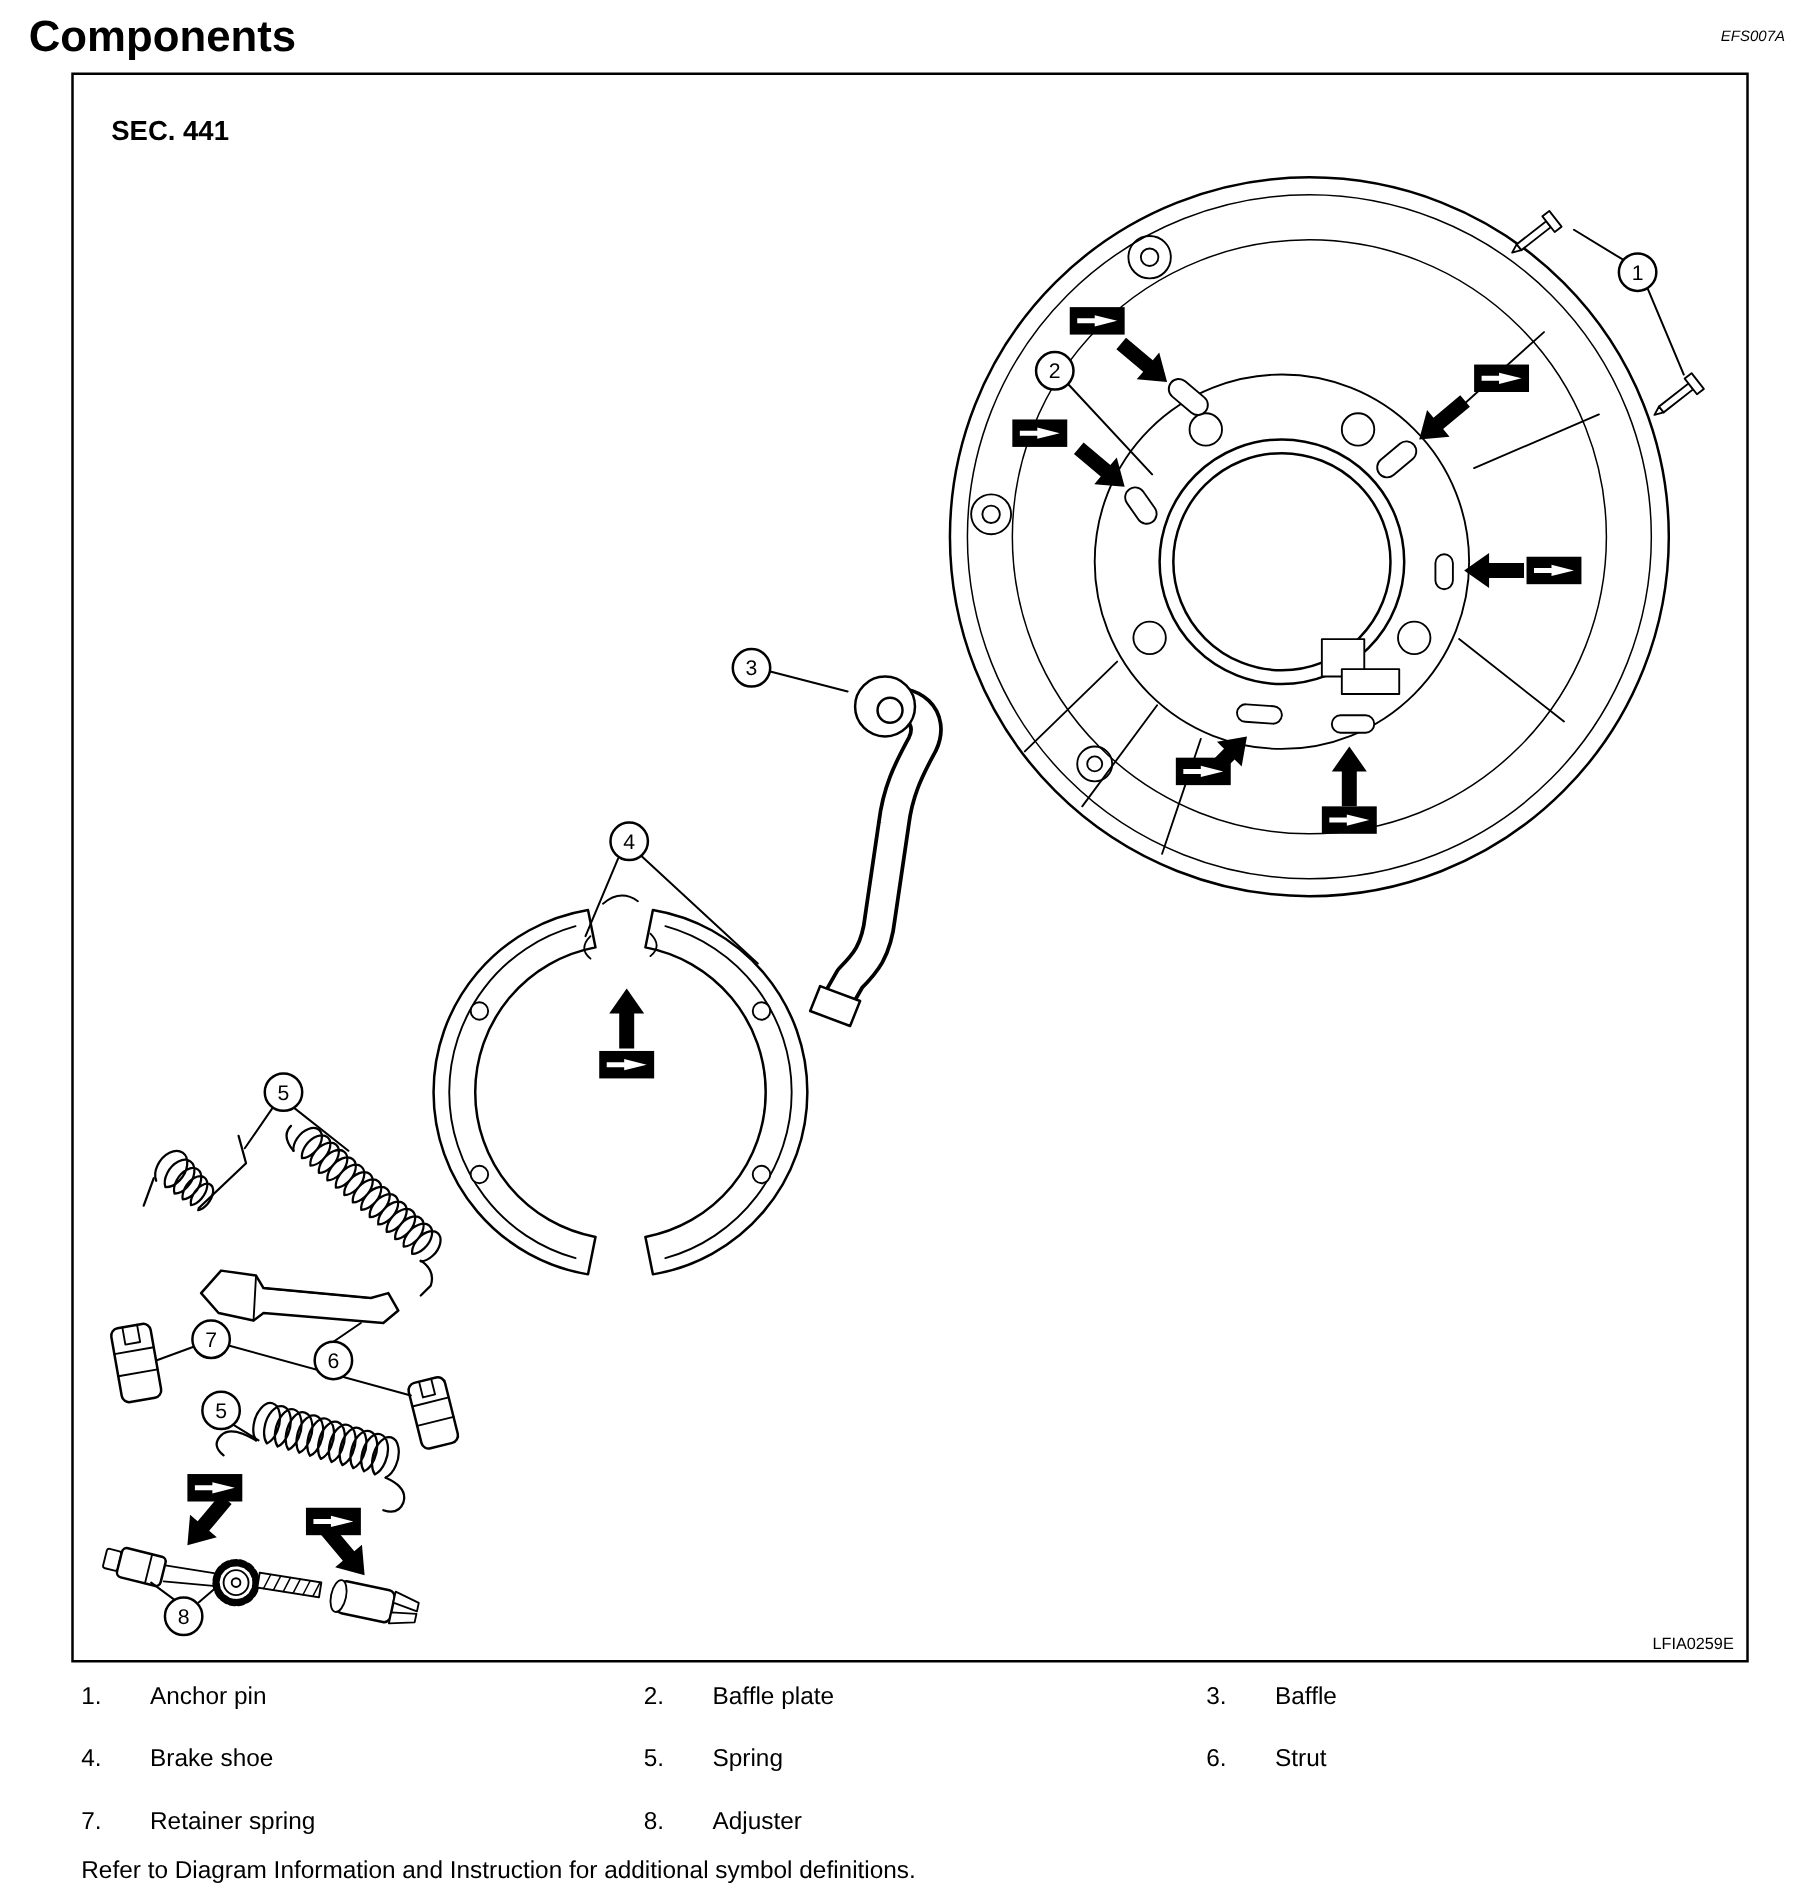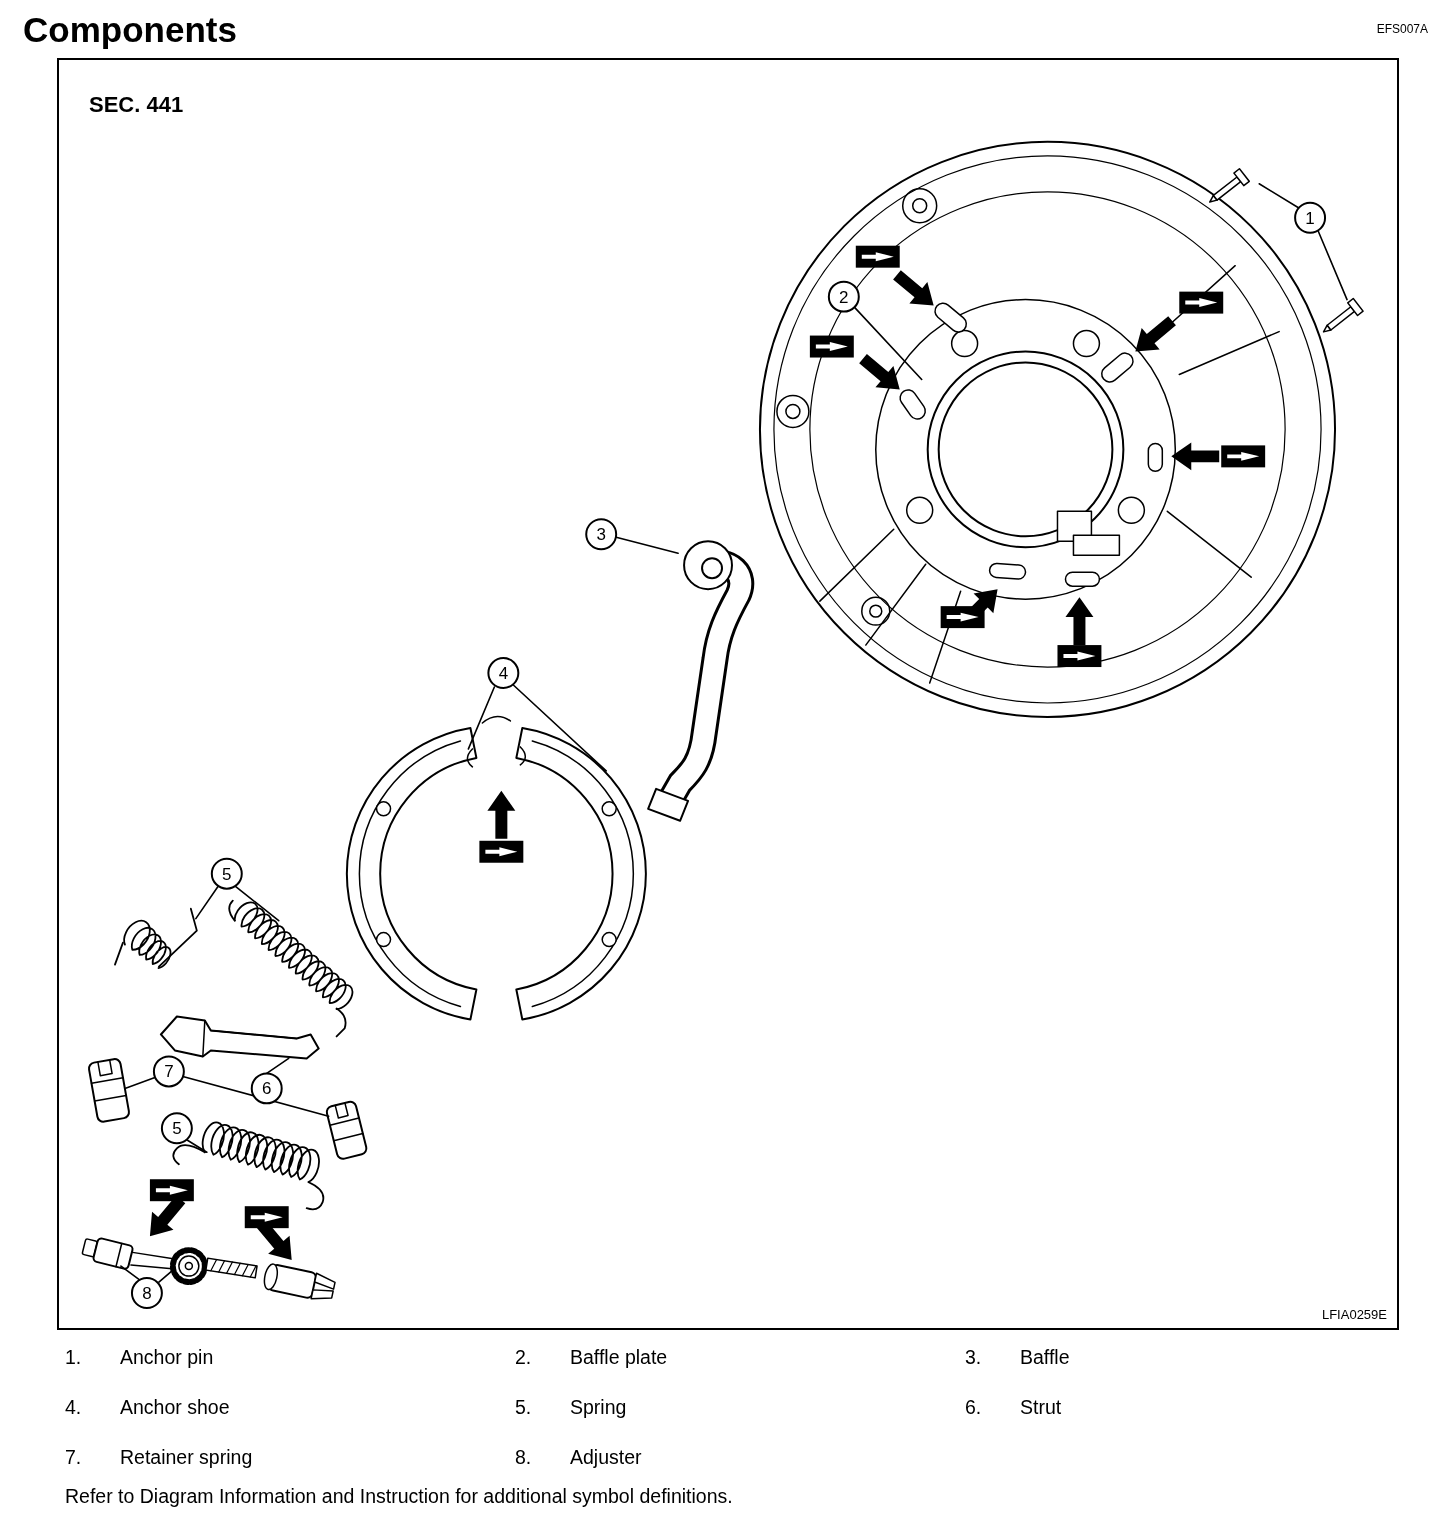--- a/index.html
+++ b/index.html
@@ -1,20 +1,20 @@
 <!DOCTYPE html>
 <html><head>
 <meta charset="utf-8">
 <style>
   html,body { margin:0; padding:0; background:#fff; color:#000; }
   body { width:1456px; height:1522px; font-family:"Liberation Sans", sans-serif; overflow:hidden; }
 
   .header { display:flex; justify-content:space-between; align-items:flex-start; padding:10px 28px 8px 23px; }
   .title { margin:0; font-size:35px; font-weight:bold; }
-  .doc-code { font-size:12px; padding-top:12px; }
+  .doc-code { font-size:12px; font-style:italic; padding-top:12px; }
 
   .figure-box { position:relative; margin:0 57px; height:1272px; border:2px solid #000; box-sizing:border-box; background:#fff; }
   .sec-label { position:absolute; top:32px; left:30px; font-size:22px; font-weight:bold; z-index:2; }
   .fig-id { position:absolute; bottom:6px; right:10px; font-size:13px; z-index:2; }
   .diagram { width:100%; height:100%; display:block; }
 
   .callout circle { fill:#fff; }
   .callout text { fill:#000; stroke:none; font-size:17px; text-anchor:middle;
                   font-family:"Liberation Sans", sans-serif; }
 
@@ -244,21 +244,21 @@
     <div class="legend-item">
       <span class="legend-num">1.</span><span>Anchor pin</span>
     </div>
     <div class="legend-item">
       <span class="legend-num">2.</span><span>Baffle plate</span>
     </div>
     <div class="legend-item">
       <span class="legend-num">3.</span><span>Baffle</span>
     </div>
     <div class="legend-item">
-      <span class="legend-num">4.</span><span>Anchor shoe</span>
+      <span class="legend-num">4.</span><span>Brake shoe</span>
     </div>
     <div class="legend-item">
       <span class="legend-num">5.</span><span>Spring</span>
     </div>
     <div class="legend-item">
       <span class="legend-num">6.</span><span>Strut</span>
     </div>
     <div class="legend-item">
       <span class="legend-num">7.</span><span>Retainer spring</span>
     </div>

